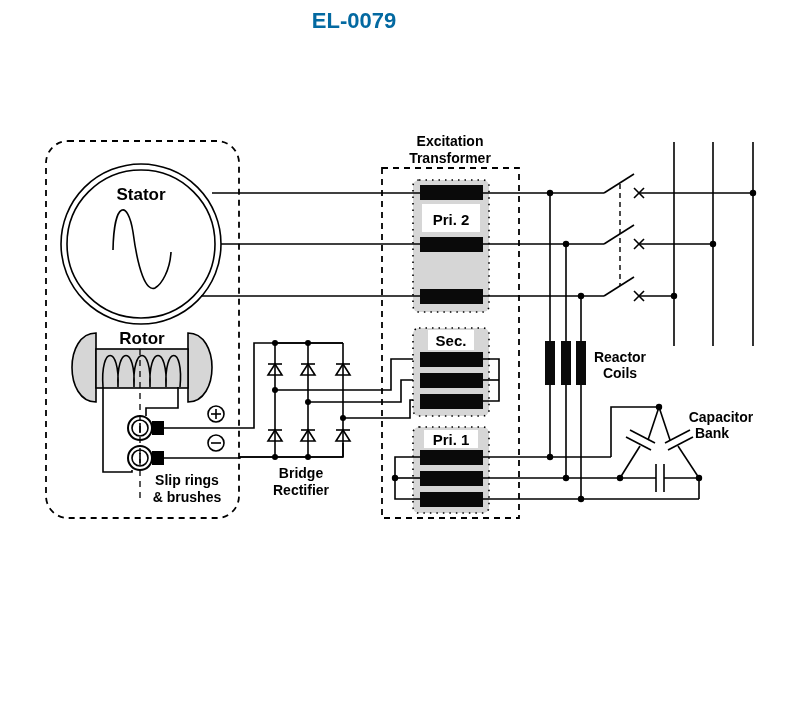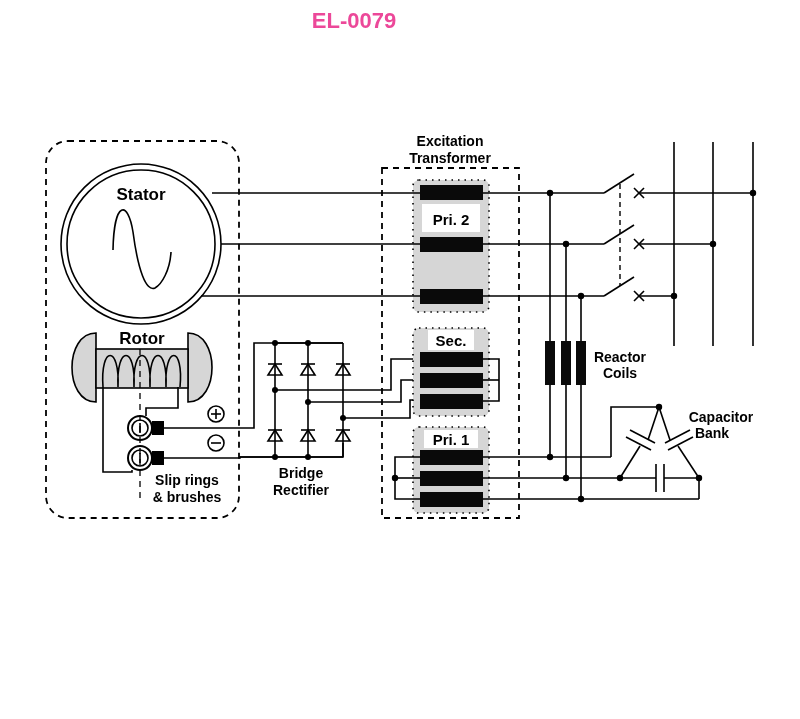--- a/index.html
+++ b/index.html
@@ -1,17 +1,17 @@
 <!DOCTYPE html>
 <html><head>
 <meta charset="utf-8">
 <style>
   html, body { margin: 0; padding: 0; background: #ffffff; }
   body { width: 800px; height: 719px; position: relative; overflow: hidden; font-family: "Liberation Sans", sans-serif; }
-  #title { position: absolute; left: 0; top: 8px; width: 708px; text-align: center; font-size: 22px; font-weight: bold; color: #ec4899; }
+  #title { position: absolute; left: 0; top: 8px; width: 708px; text-align: center; font-size: 22px; font-weight: bold; color: #0369a1; }
   svg { position: absolute; left: 0; top: 0; }
   .lbl { font-family: "Liberation Sans", sans-serif; font-weight: bold; fill: #000; }
   .w { stroke: #000; stroke-width: 1.6; fill: none; }
   .dash { stroke: #000; stroke-width: 1.8; fill: none; stroke-dasharray: 6 5; }
   .dot { fill: #000; }
   .coil { fill: #0a0a0a; }
   .grey { fill: #d6d6d6; }
   .dotted { stroke: #000; stroke-width: 1.6; fill: none; stroke-dasharray: 1.5 5; }
 </style>
 </head>

